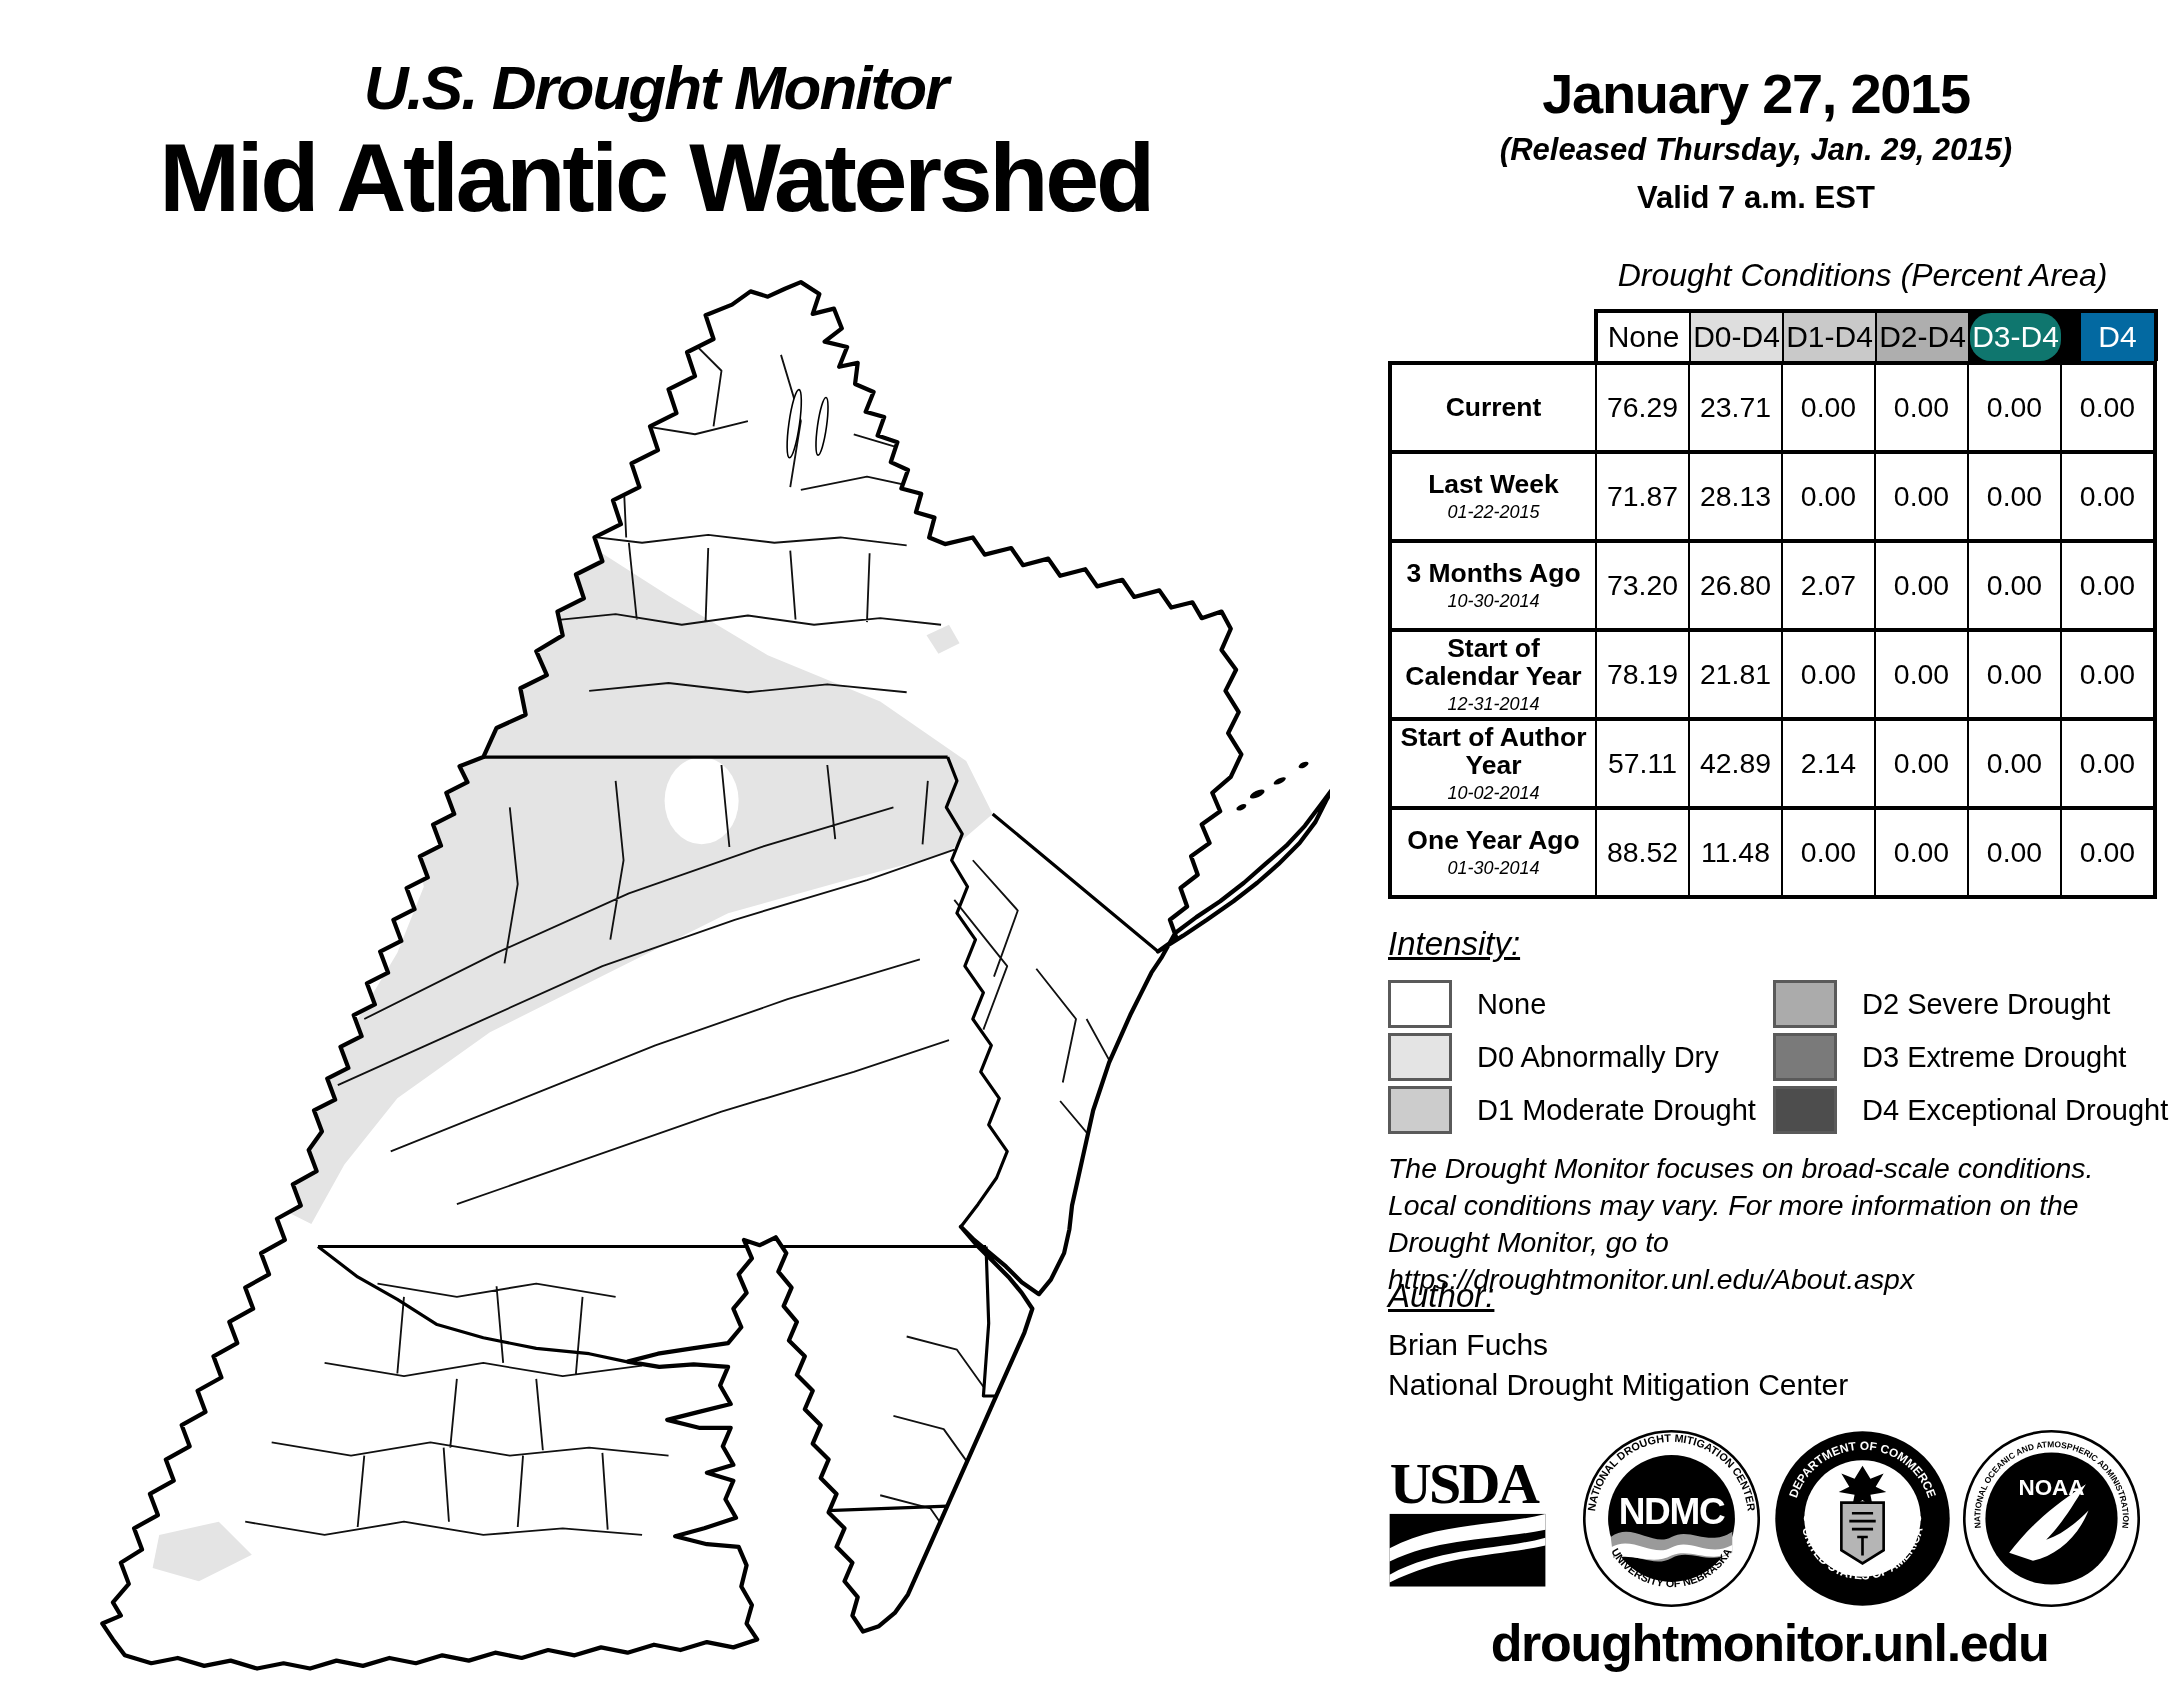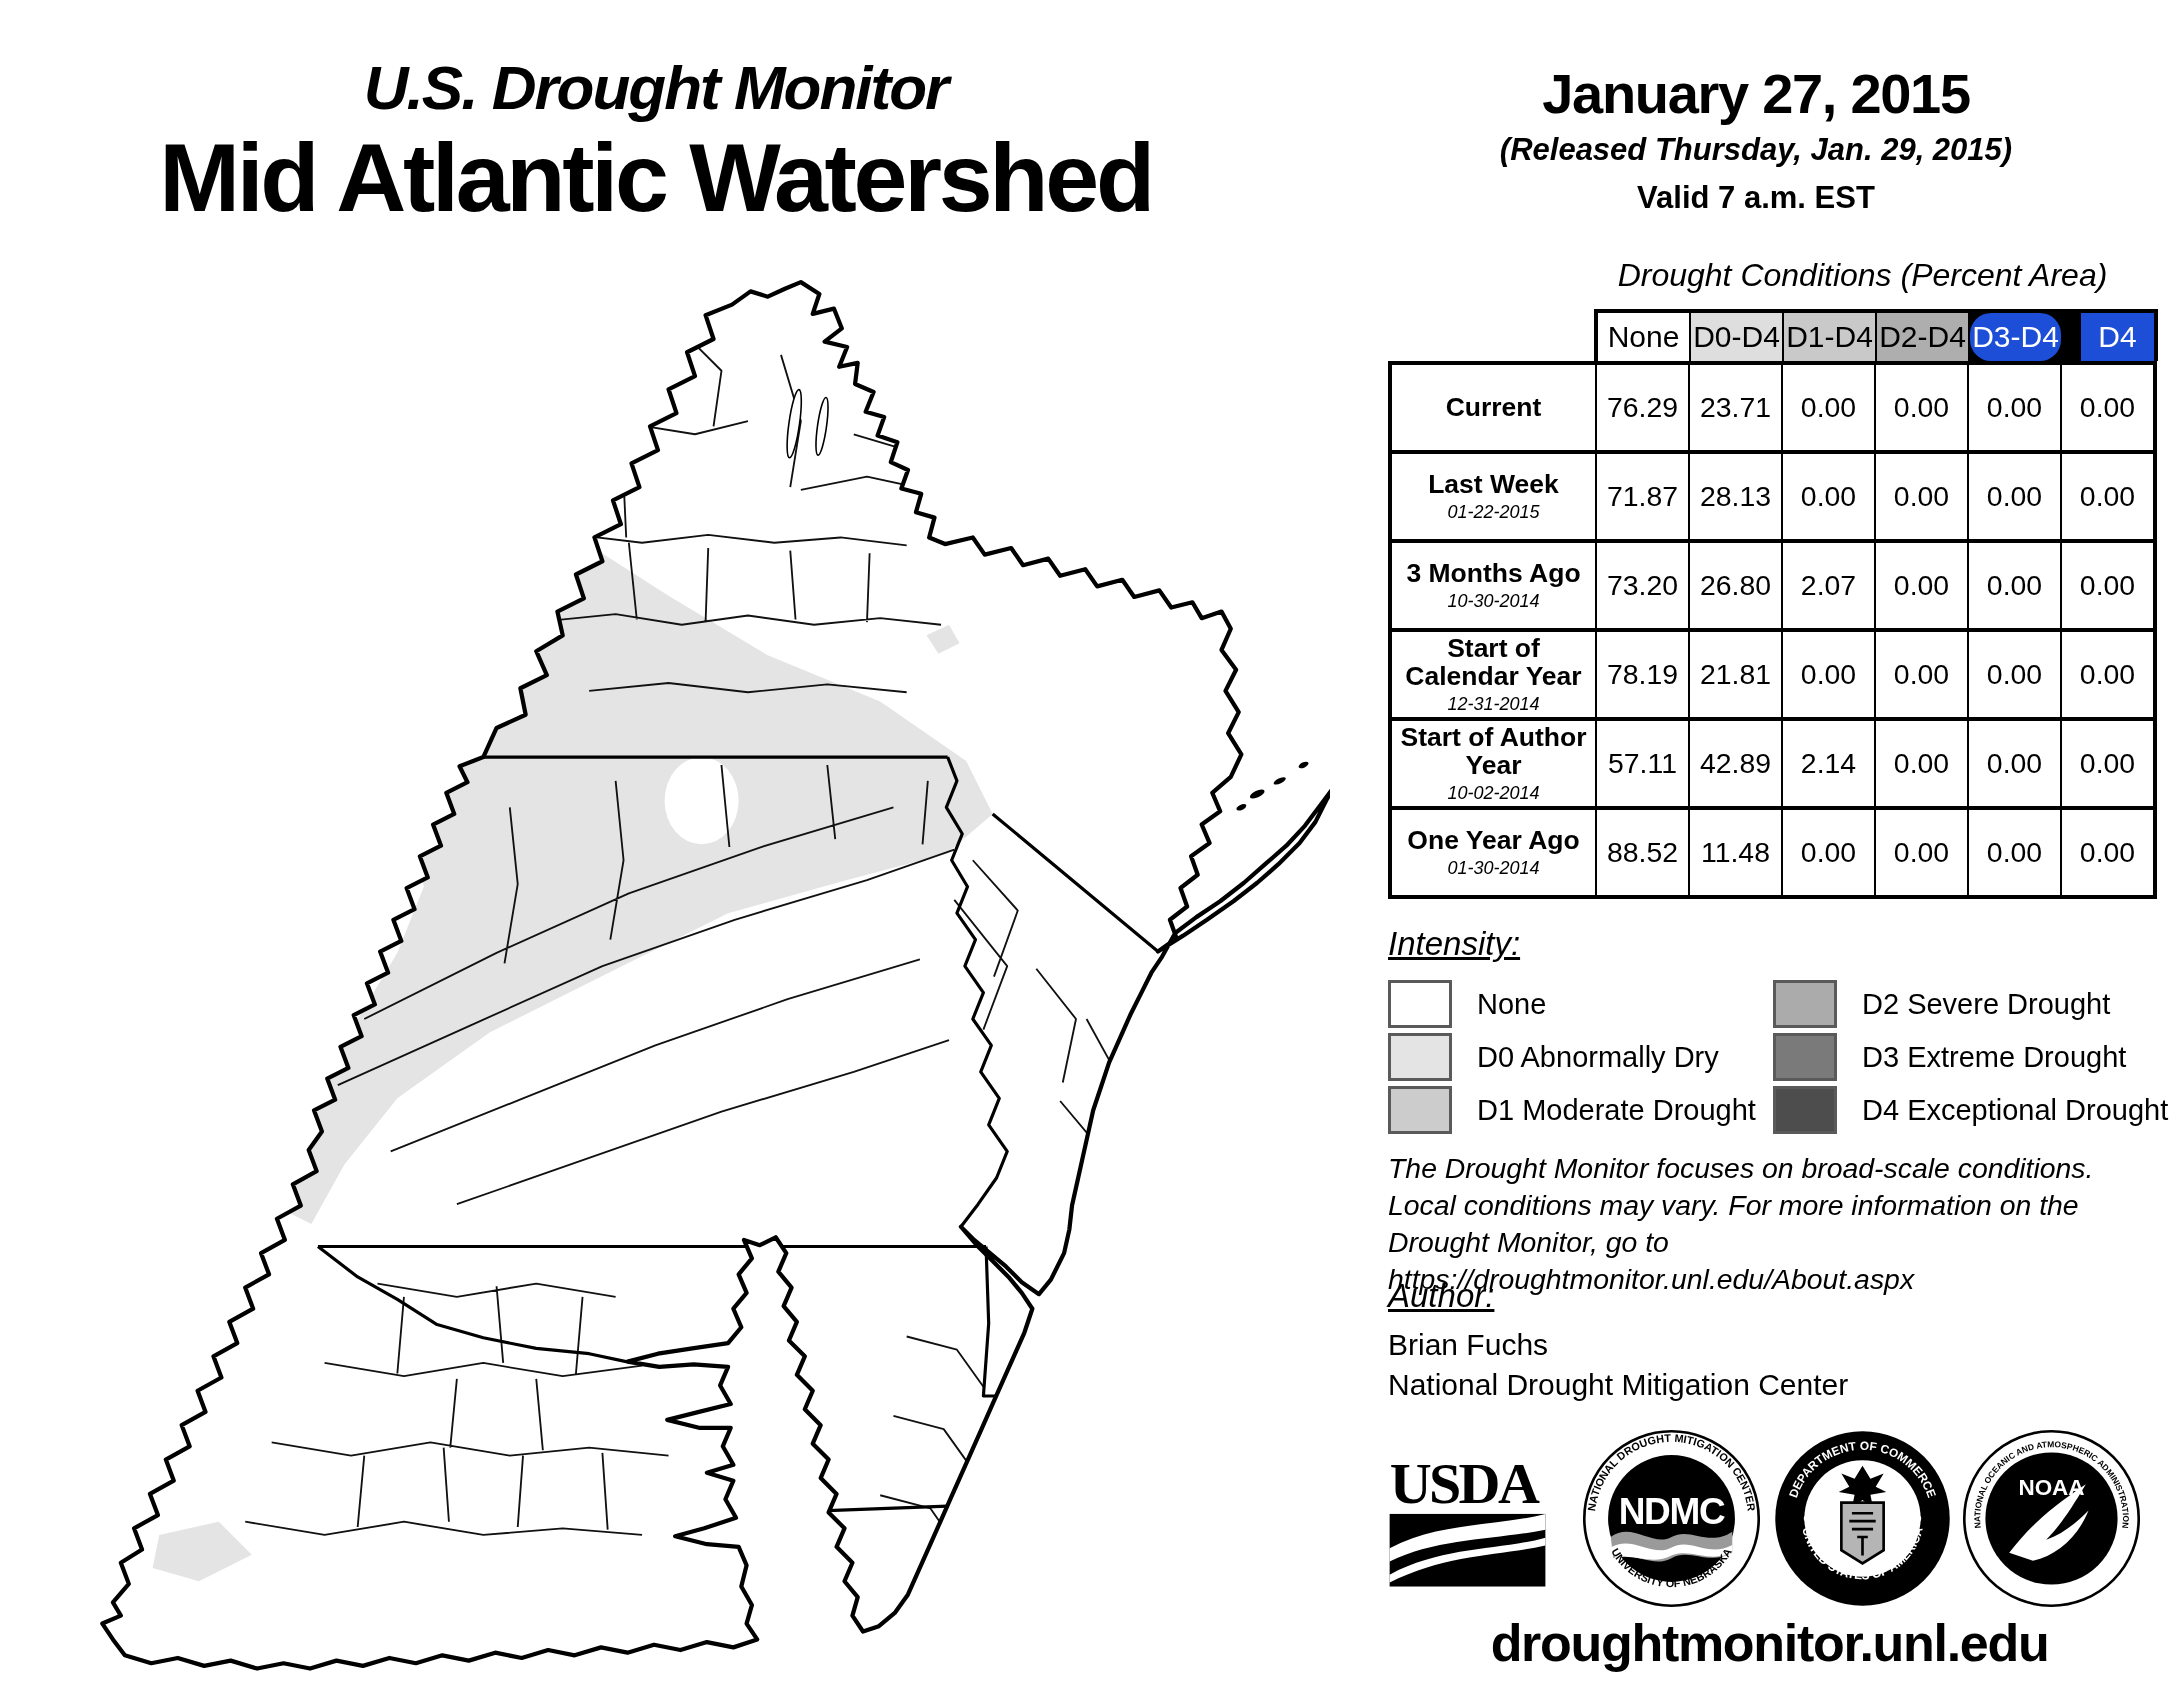--- a/index.html
+++ b/index.html
@@ -130,22 +130,22 @@
 </svg>
 
 <div class="abs ctr tbltitle">Drought Conditions (Percent Area)</div>
 
 <div class="abs tbl">
   <div class="tbl-head">
     <div class="hc" style="background-color: rgb(255, 255, 255); color: rgb(0, 0, 0);">None</div>
     <div class="hc" style="background-color: rgb(222, 222, 222); color: rgb(0, 0, 0);">D0-D4</div>
     <div class="hc" style="background-color: rgb(201, 201, 201); color: rgb(0, 0, 0);">D1-D4</div>
     <div class="hc" style="background-color: rgb(174, 174, 174); color: rgb(0, 0, 0);">D2-D4</div>
-    <div class="hc" style="background-color: #1d4ed8; color: rgb(255, 255, 255); border-radius: 21px;">D3-D4</div>
-    <div class="hc" style="background-color: #1d4ed8; color: rgb(255, 255, 255); margin-left: 18px;">D4</div>
+    <div class="hc" style="background-color: #0f766e; color: rgb(255, 255, 255); border-radius: 21px;">D3-D4</div>
+    <div class="hc" style="background-color: #0369a1; color: rgb(255, 255, 255); margin-left: 18px;">D4</div>
   </div>
   <div class="tbl-body">
     <div class="c lab">
           <span class="l1">Current</span>
         </div>
     <div class="c">76.29</div>
     <div class="c">23.71</div>
     <div class="c">0.00</div>
     <div class="c">0.00</div>
     <div class="c">0.00</div>

